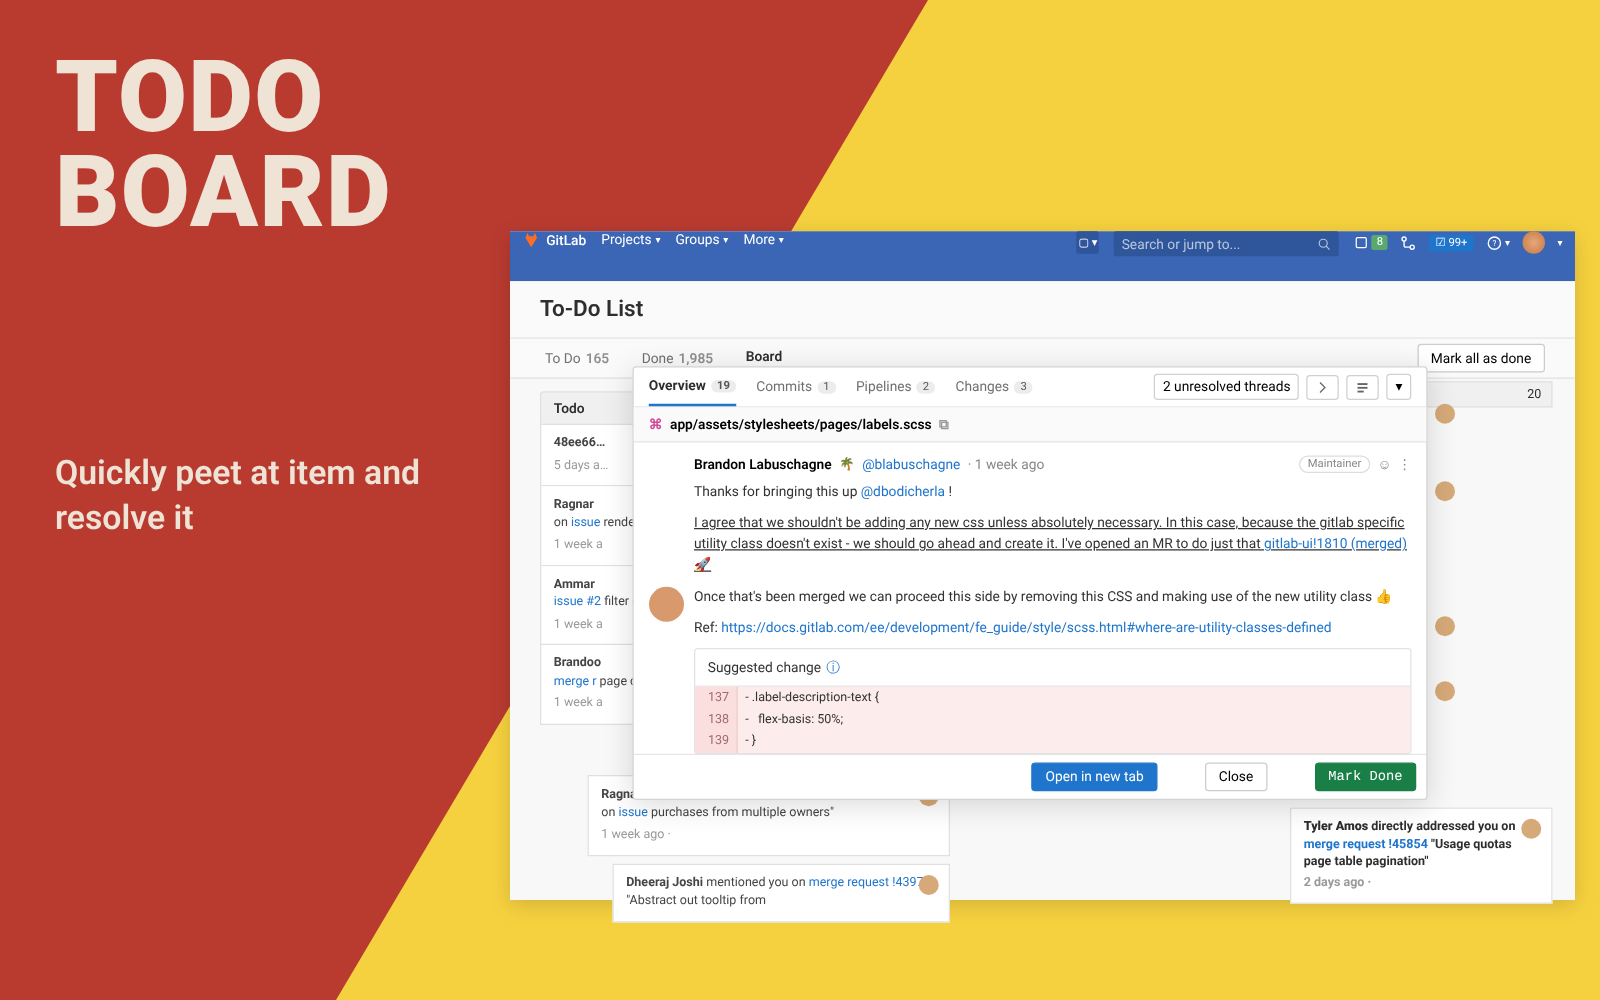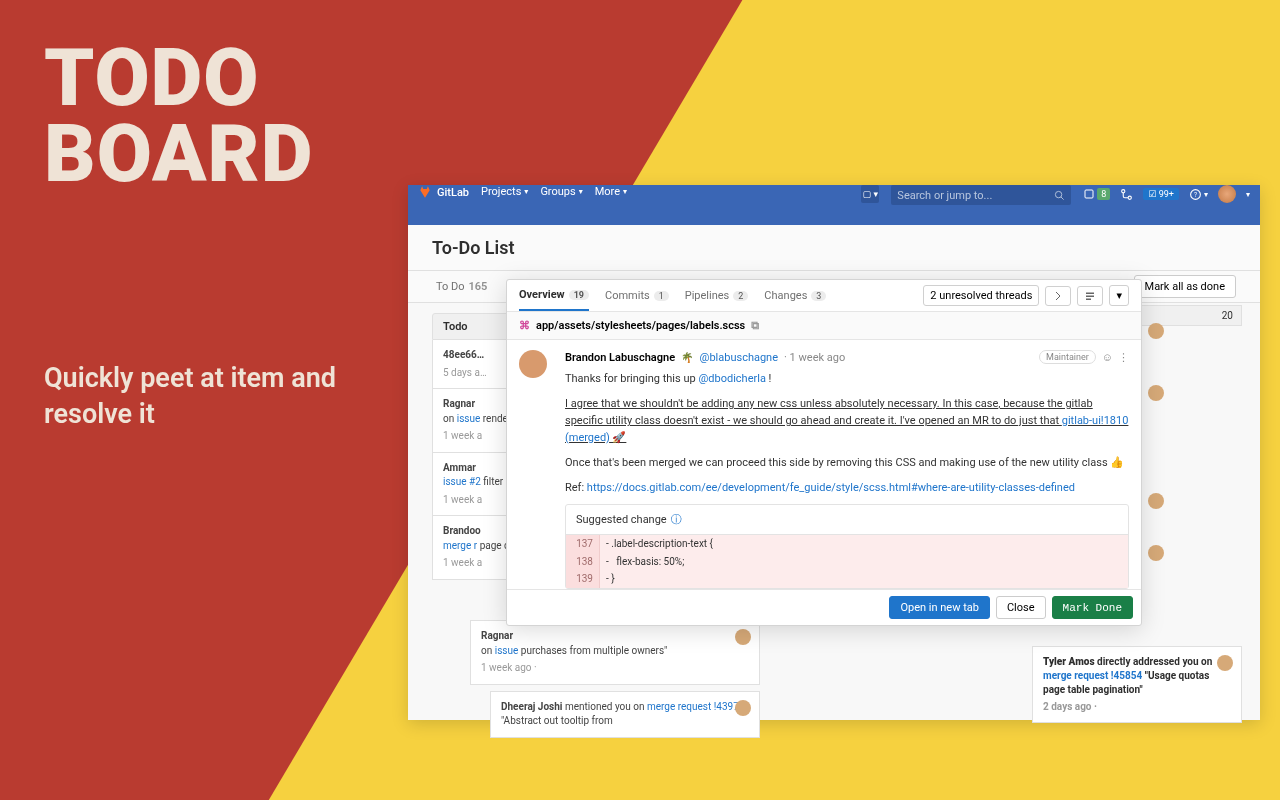--- a/index.html
+++ b/index.html
@@ -39,51 +39,51 @@
 .card .av { position:absolute; right:8px; top:8px; width:16px; height:16px; border-radius:50%; background:#d6a978; }
 .col-partial .card{ overflow:hidden; white-space:nowrap; }
 
 .rcol { position:absolute; right:18px; top:120px; width:210px; }
 .rcol .rhead { padding:4px 8px; background:#f0f0f0; border:1px solid #e0e0e0; text-align:right; font-size:10px; }
 .rcol .ritem { background:#fff; border:1px solid #e0e0e0; border-top:none; padding:8px 10px; font-size:10px; line-height:1.4; position:relative;font-weight:bold; }
 .rcol .ritem .av { position:absolute; right:8px; top:8px; width:16px; height:16px; border-radius:50%; background:#d6a978; }
 .rcol .link { color:#1f75cb; }
 .rcol .time { color:#999; margin-top:3px; }
 
-.modal { position:absolute; left:506px; top:279px; width:636px; height:347px; background:#fff; border:1px solid #d4d4d4; box-shadow:0 4px 24px rgba(0,0,0,0.15); border-radius:3px; display:flex; flex-direction:column; }
+.modal { position:absolute; left:506px; top:293px; width:636px; height:347px; background:#fff; border:1px solid #d4d4d4; box-shadow:0 4px 24px rgba(0,0,0,0.15); border-radius:3px; display:flex; flex-direction:column; }
 .mtabs { display:flex; align-items:center; border-bottom:1px solid #e5e5e5; padding:0 12px; height:32px; font-size:11px; gap:16px; }
 .mtab { display:flex; gap:4px; align-items:center; color:#707070; height:100%; cursor:pointer; }
 .mtab.active { font-weight:700; color:#2e2e2e; border-bottom:2px solid #1f75cb; }
 .mtab .bnum { background:#ececec; border-radius:8px; padding:0 5px; font-size:9px; color:#555; }
 .mtabs .mright { margin-left:auto; display:flex; gap:6px; align-items:center; }
 .ibtn { border:1px solid #d0d0d0; border-radius:3px; padding:3px 6px; background:#fff; font-size:11px; cursor:pointer; display:flex; align-items:center; gap:3px; }
 .filebar { background:#fafafa; border-bottom:1px solid #e5e5e5; padding:7px 12px; font-size:11px; display:flex; gap:6px; align-items:center; font-weight:600; }
 .mbody { flex:1; overflow:auto; }
-.comment { padding:10px 12px; display:flex; gap:18px; border-bottom:1px solid #eee; }
+.comment { padding:10px 12px; display:flex; gap:8px; border-bottom:1px solid #eee;align-items:center; }
 .cav { width:28px; height:28px; border-radius:50%; background:#d89a6d; flex-shrink:0; }
 .chead { display:flex; align-items:center; gap:6px; font-size:11px; flex-wrap:wrap; }
 .chead .name { font-weight:600; }
 .chead .handle { color:#1f75cb; }
 .chead .ago { color:#888; }
 .chead .role { margin-left:auto; font-size:9px; color:#888; border:1px solid #ddd; border-radius:8px; padding:1px 6px; }
 .chead .cact { display:flex; gap:5px; color:#888; }
 .ctxt { font-size:11px; color:#333; line-height:1.55; margin-top:6px; }
 .ctxt .link { color:#1f75cb; }
 .sugg { border:1px solid #e3e3e3; border-radius:3px; margin-top:8px; }
 .sugg-head { display:flex; align-items:center; padding:6px 10px; border-bottom:1px solid #e3e3e3; font-size:11px; }
 .sugg-head .sright { margin-left:auto; display:flex; gap:6px; }
 .btn-plain { border:1px solid #ccc; background:#fff; padding:3px 8px; border-radius:3px; font-size:10px; cursor:pointer; }
 .btn-apply { border:1px solid #1a8c4a; color:#1a8c4a; }
 .code { background:#fdecec; font-family: ui-monospace, Menlo, Consolas, monospace; font-size:10px; }
 .code .line { display:flex; }
 .code .ln { width:34px; text-align:right; padding:1px 6px; color:#a06b6b; border-right:1px solid #f0cccc; background:#fbdede; }
 .code .txt { padding:1px 6px; flex:1; white-space:pre; }
 
 .mfoot { display:flex; justify-content:flex-end; gap:6px; padding:6px 8px; border-top:1px solid #e5e5e5; }
-.mfoot .btn { padding:4px 10px; border-radius:3px; font-size:11px; cursor:pointer; border:1px solid #ccc; background:#fff; }
+.mfoot .btn { padding:4px 10px; border-radius:3px; font-size:11px; cursor:pointer; border:1px solid #ccc; background:#fff;margin-left:32px; }
 .mfoot .btn-open { background:#1f75cb; border-color:#1f75cb; color:#fff; }
 .mfoot .btn-done { background:#1a7f47; border-color:#1a7f47; color:#fff;font-family:Liberation Mono, monospace; }
 svg { display:block; }
 </style>
 </head>
 <body>
 
 <div class="bg-red"></div>
 <div class="marketing-title">
   <div>TODO</div>

